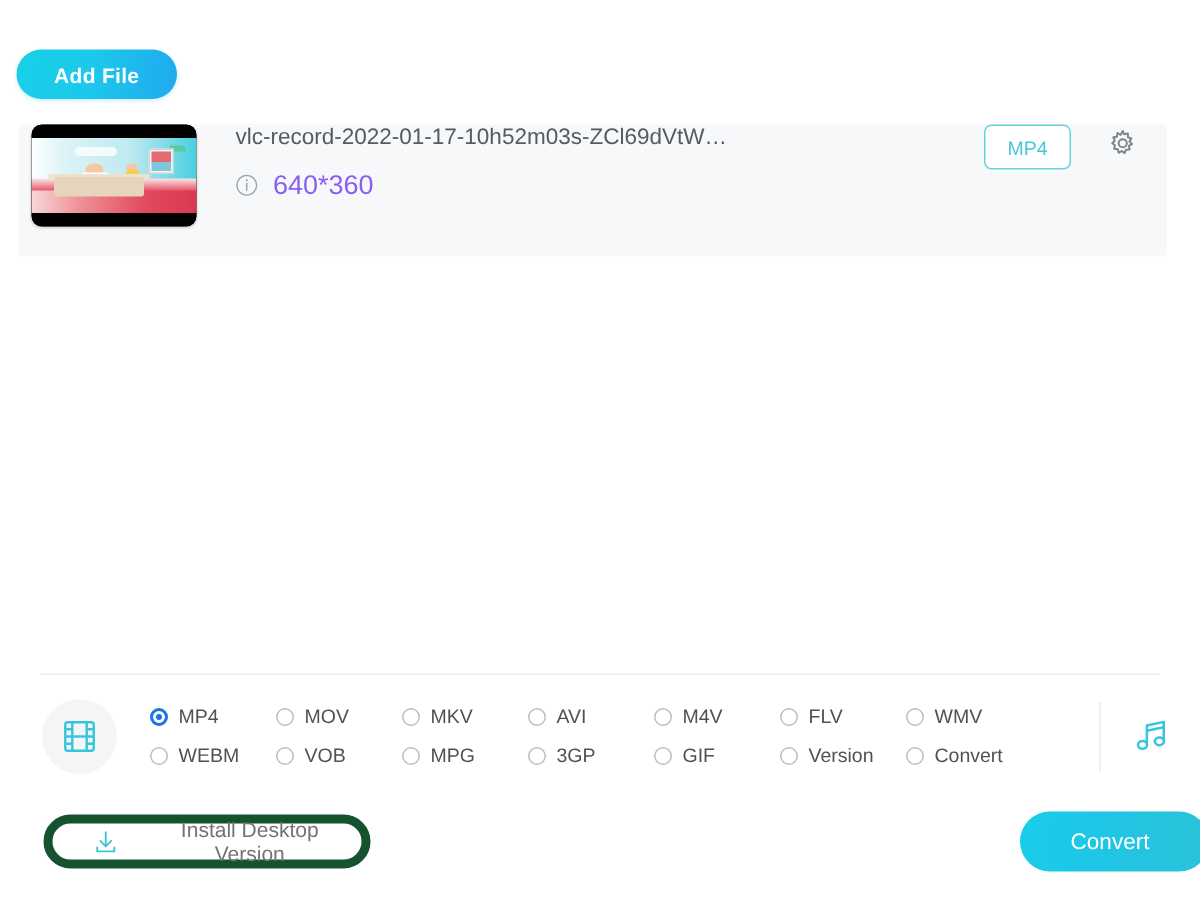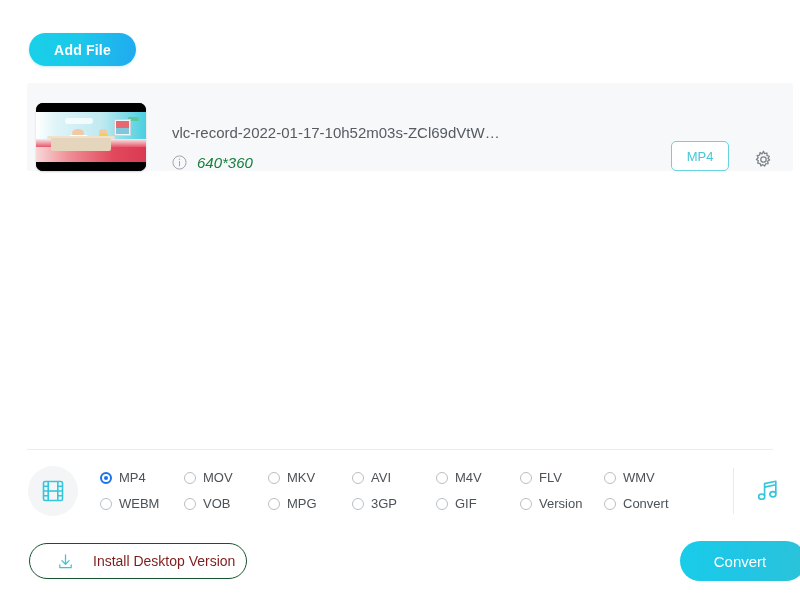--- a/index.html
+++ b/index.html
@@ -26,21 +26,21 @@
   }
 
   
   .topbar {
     height: 83px;
     flex: 0 0 83px;
     position: relative;
   }
   .add-file-btn {
     position: absolute;
-    left: 29px;
+    left: 11px;
     top: 33px;
     width: 107px;
     height: 33px;
     border: none;
     border-radius: 17px;
     background: linear-gradient(100deg, #18d0e8 0%, #1bc9ea 45%, #21a9f0 100%);
     color: #ffffff;
     font-size: 14px;
     font-weight: bold;
     font-family: "Liberation Sans", sans-serif;
@@ -52,28 +52,28 @@
     box-shadow: 0 1px 3px rgba(30,180,220,.25);
   }
 
   
   .file-list {
     flex: 1 1 auto;
     position: relative;
   }
   .file-row {
     position: absolute;
-    left: 27px;
+    left: 12px;
     top: 0px;
     width: 766px;
     height: 88px;
     background: #f7f8f9;
     border-radius: 3px;
     display: flex;
-    align-items: flex-end;
+    align-items: flex-start;
   }
   .thumb {
     width: 110px;
     height: 68px;
     margin-left: 9px;
     border-radius: 7px;
     overflow: hidden;
     position: relative;
     background: #000;
     flex: 0 0 auto;
@@ -158,23 +158,22 @@
     display: flex;
     align-items: center;
     gap: 10px;
   }
   .info-icon {
     width: 15px; height: 15px;
     flex: 0 0 auto;
     color: #9aa1a8;
   }
   .file-res {
-    font-size: 15px;
-    color: #15803d;
-    font-style: italic;
+    font-size: 18px;
+    color: #8b5cf6;
   }
   .format-badge {
     flex: 0 0 auto;
     width: 56px;
     height: 28px;
     border: 1px solid #67d3e0;
     border-radius: 5px;
     color: #49c6d8;
     font-size: 13px;
     display: flex;
@@ -279,24 +278,24 @@
     flex: 0 0 78px;
     height: 78px;
     position: relative;
   }
   .install-btn {
     position: absolute;
     left: 29px;
     top: 12px;
     width: 218px;
     height: 36px;
-    border: 1px solid #14532d;
+    border: 6px solid #14532d;
     border-radius: 18px;
     background: #ffffff;
-    color: #7f1d1d;
+    color: #737373;
     font-size: 14px;
     font-family: "Liberation Sans", sans-serif;
     display: flex;
     align-items: center;
     gap: 18px;
     padding-left: 26px;
     box-sizing: border-box;
     cursor: pointer;
   }
   .download-icon {

